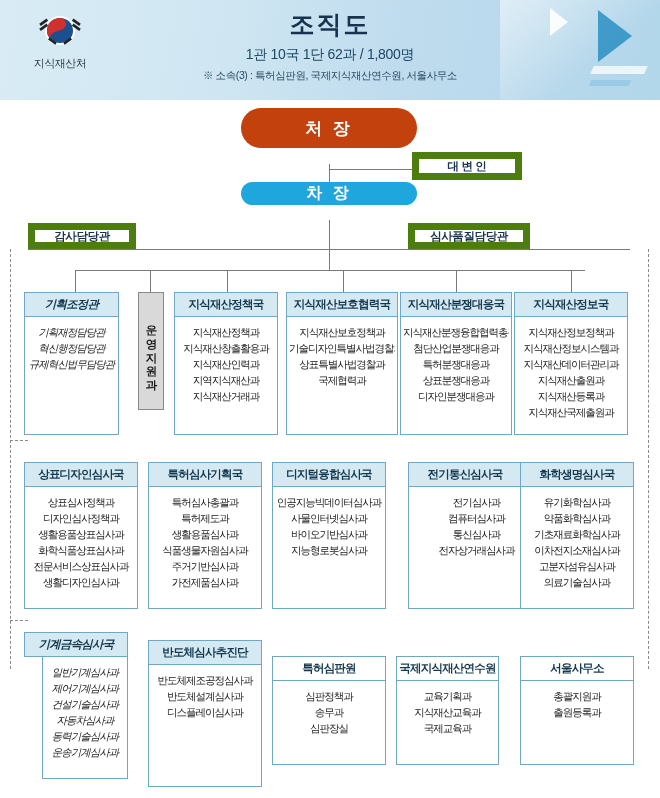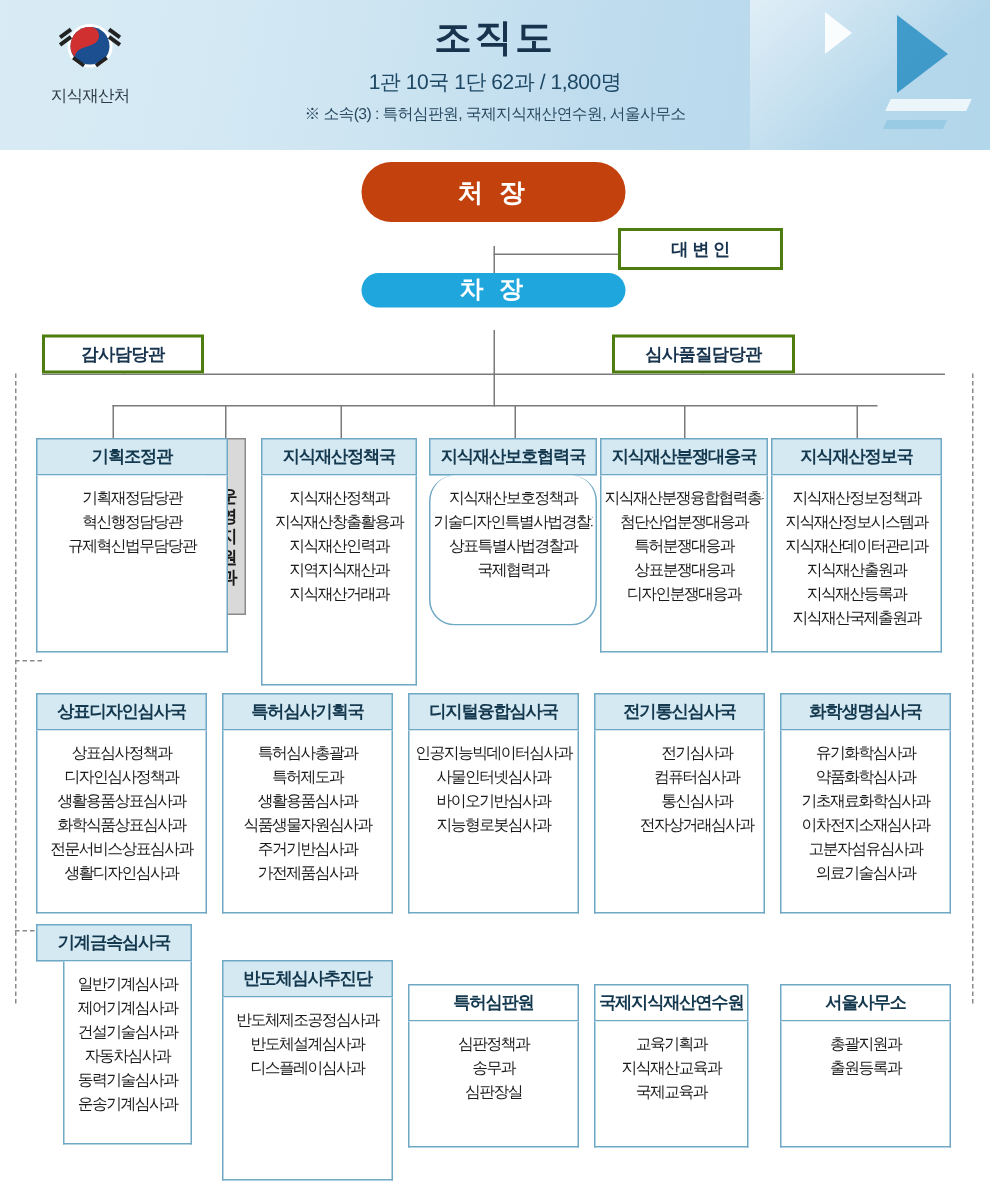--- a/index.html
+++ b/index.html
@@ -93,21 +93,21 @@
     font-weight: bold;
     display: flex; align-items: center; justify-content: center;
     letter-spacing: 3px;
   }
   .pill.dark { background: #c2410c; }
   .pill.blue { background: #1fa6dd; }
 
   .boxlabel {
     position: absolute;
     background: #ffffff;
-    border: 2px solid #4d7c0f;
+    border: 7px solid #4d7c0f;
     color: #17334d;
     font-size: 11.5px;
     font-weight: bold;
     display: flex; align-items: center; justify-content: center;
     letter-spacing: -0.4px;
   }
 
   .unit { position: absolute; }
   .unit-head {
     background: #d5e9f3;
@@ -216,43 +216,43 @@
   <div class="pill blue" style="left:241px; top:82px; width:176px; height:23px; font-size:16px;">차 장</div>
 
   <div class="boxlabel" style="left:28px; top:123px; width:108px; height:26px;">감사담당관</div>
 
   <div class="boxlabel" style="left:408px; top:123px; width:122px; height:26px;">심사품질담당관</div>
 
   <div class="vbox" style="left:138px; top:192px; width:26px; height:118px;">
     <span>운영지원과</span>
   </div>
 
-  <div class="unit" style="left:24px; top:192px; width:128px;">
+  <div class="unit" style="left:24px; top:192px; width:95px;font-style:italic;">
     <div class="unit-head">기획조정관</div>
     <div class="unit-body" style="height:118px;">
       <div>기획재정담당관</div>
       <div>혁신행정담당관</div>
       <div>규제혁신법무담당관</div>
     </div>
   </div>
 
   <div class="unit" style="left:174px; top:192px; width:104px;">
     <div class="unit-head">지식재산정책국</div>
-    <div class="unit-body" style="height:140px;">
+    <div class="unit-body" style="height:118px;">
       <div>지식재산정책과</div>
       <div>지식재산창출활용과</div>
       <div>지식재산인력과</div>
       <div>지역지식재산과</div>
       <div>지식재산거래과</div>
     </div>
   </div>
 
   <div class="unit" style="left:286px; top:192px; width:112px;">
     <div class="unit-head">지식재산보호협력국</div>
-    <div class="unit-body" style="height:100px;border-radius:17px;">
+    <div class="unit-body" style="height:118px;">
       <div>지식재산보호정책과</div>
       <div>기술디자인특별사법경찰과</div>
       <div>상표특별사법경찰과</div>
       <div>국제협력과</div>
     </div>
   </div>
 
   <div class="unit" style="left:400px; top:192px; width:112px;">
     <div class="unit-head">지식재산분쟁대응국</div>
     <div class="unit-body" style="height:118px;">
@@ -303,21 +303,21 @@
   <div class="unit" style="left:272px; top:362px; width:114px;">
     <div class="unit-head">디지털융합심사국</div>
     <div class="unit-body" style="height:122px;">
       <div>인공지능빅데이터심사과</div>
       <div>사물인터넷심사과</div>
       <div>바이오기반심사과</div>
       <div>지능형로봇심사과</div>
     </div>
   </div>
 
-  <div class="unit" style="left:396px; top:362px; width:114px;border-radius:21px;">
+  <div class="unit" style="left:408px; top:362px; width:114px;border-radius:21px;">
     <div class="unit-head">전기통신심사국</div>
     <div class="unit-body" style="height:122px;padding-left:25px;">
       <div>전기심사과</div>
       <div>컴퓨터심사과</div>
       <div>통신심사과</div>
       <div>전자상거래심사과</div>
     </div>
   </div>
 
   <div class="unit" style="left:520px; top:362px; width:114px;">
@@ -325,21 +325,21 @@
     <div class="unit-body" style="height:122px;">
       <div>유기화학심사과</div>
       <div>약품화학심사과</div>
       <div>기초재료화학심사과</div>
       <div>이차전지소재심사과</div>
       <div>고분자섬유심사과</div>
       <div>의료기술심사과</div>
     </div>
   </div>
 
-  <div class="unit" style="left:24px; top:516px; width:104px;">
+  <div class="unit" style="left:24px; top:532px; width:104px;font-style:italic;">
     <div class="unit-head">기계금속심사국</div>
     <div class="unit-body" style="height:122px;margin-left:18px;">
       <div>일반기계심사과</div>
       <div>제어기계심사과</div>
       <div>건설기술심사과</div>
       <div>자동차심사과</div>
       <div>동력기술심사과</div>
       <div>운송기계심사과</div>
     </div>
   </div>

